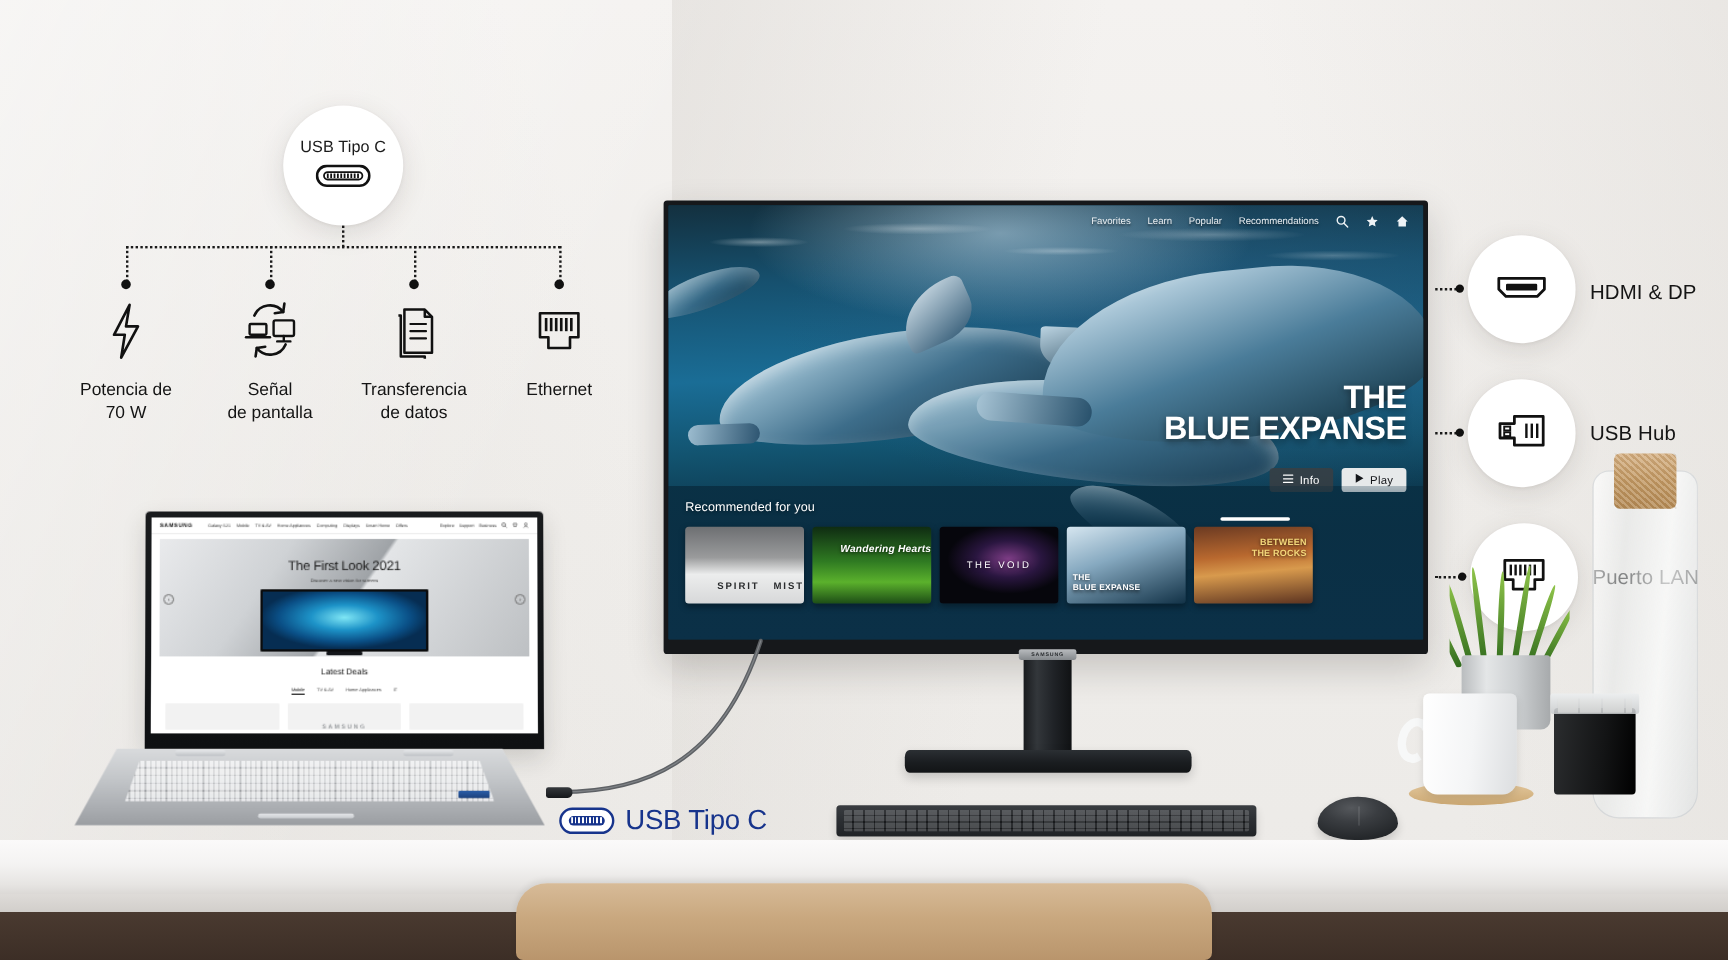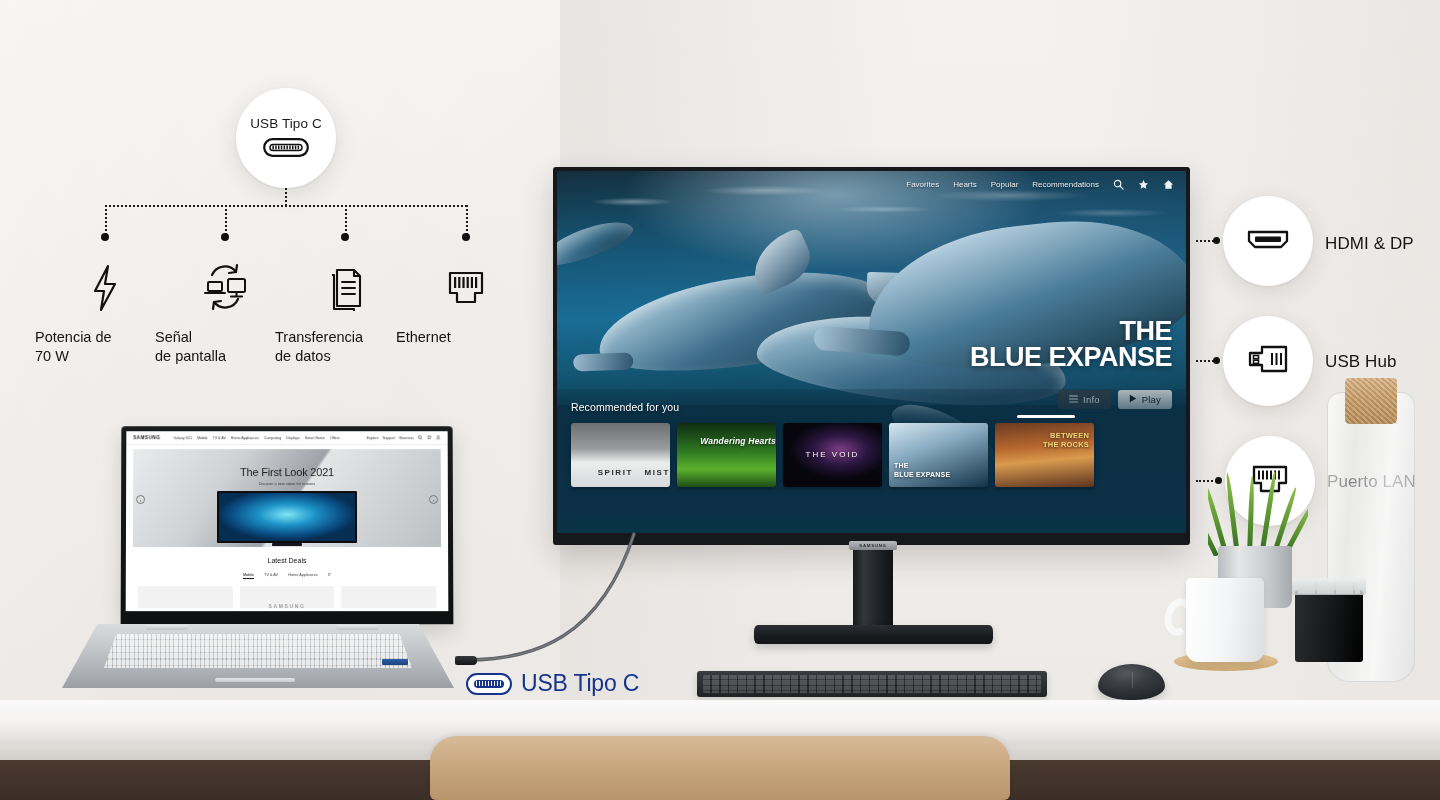--- a/index.html
+++ b/index.html
@@ -73,21 +73,21 @@
   .r-line {
     position:absolute; height:0; border-top:2px dotted #1a1a1a;
   }
 
   
   .tree-v-main { position:absolute; left:285px; top:188px; width:0; height:18px; border-left:2px dotted #1a1a1a; }
   .tree-h { position:absolute; left:105px; top:205px; width:362px; height:0; border-top:2px dotted #1a1a1a; }
   .tree-v { position:absolute; top:205px; width:0; height:30px; border-left:2px dotted #1a1a1a; }
   .tree-dot { position:absolute; width:8px; height:8px; border-radius:50%; background:#111; top:233px; }
 
-  .feature { position:absolute; top:262px; width:140px; }
+  .feature { position:absolute; top:250px; width:140px; text-align:center; }
   .feature .ficon { height:52px; display:flex; align-items:center; justify-content:center; }
   .feature .flabel {
     margin-top:14px; font-size:14.5px; line-height:1.32; color:#141414;
   }
 
   
   .monitor-frame {
     position:absolute; left:553px; top:167px; width:637px; height:378px;
     background:#16181b; border-radius:3px;
     padding:4px 4px 12px 4px;
@@ -152,21 +152,21 @@
   .hero-title .l2 { font-size:27px; display:block; }
   .hero-btns { position:absolute; right:14px; top:219px; display:flex; gap:7px; }
   .btn {
     display:flex; align-items:center; gap:5px; padding:4px 11px; border-radius:3px;
     font-size:9.5px; letter-spacing:.2px;
   }
   .btn-info { background:rgba(58,62,66,.82); color:#fff; }
   .btn-play { background:#e6e9ea; color:#14161a; }
 
   .rail {
-    position:absolute; left:0; right:0; bottom:16px; height:128px;
+    position:absolute; left:0; right:0; bottom:0; height:128px;
     background:linear-gradient(180deg, rgba(8,44,66,.25) 0%, rgba(10,47,68,.86) 26%, #0b3047 100%);
   }
   .rail-title {
     position:absolute; left:14px; top:12px; font-size:10.5px; color:#fff; letter-spacing:.1px;
     text-shadow:0 1px 3px rgba(0,0,0,.5);
   }
   .tiles { position:absolute; left:14px; top:34px; display:flex; gap:7px; }
   .tile {
     width:99px; height:64px; border-radius:3px; overflow:hidden; position:relative;
     display:flex; align-items:center; justify-content:center;
@@ -570,21 +570,21 @@
           <div class="d2-fin"></div>
         </div>
         <div class="dolphin d5"></div>
         <div class="d3">
           <div class="d3-beak"></div>
         </div>
       </div>
 
       <div class="nav">
         <span class="ni">Favorites</span>
-        <span class="ni">Hearts</span>
+        <span class="ni">Learn</span>
         <span class="ni">Popular</span>
         <span class="ni">Recommendations</span>
         <span class="ni">
           <svg width="11" height="11" viewBox="0 0 12 12">
               <circle cx="5" cy="5" r="3.5" fill="none" stroke="#eef3f6" stroke-width="1.3"></circle>
               <path d="M7.6 7.6 L11 11" stroke="#eef3f6" stroke-width="1.3" stroke-linecap="round"></path>
             </svg>
         </span>
         <span class="ni">
           <svg width="11" height="11" viewBox="0 0 12 12">

